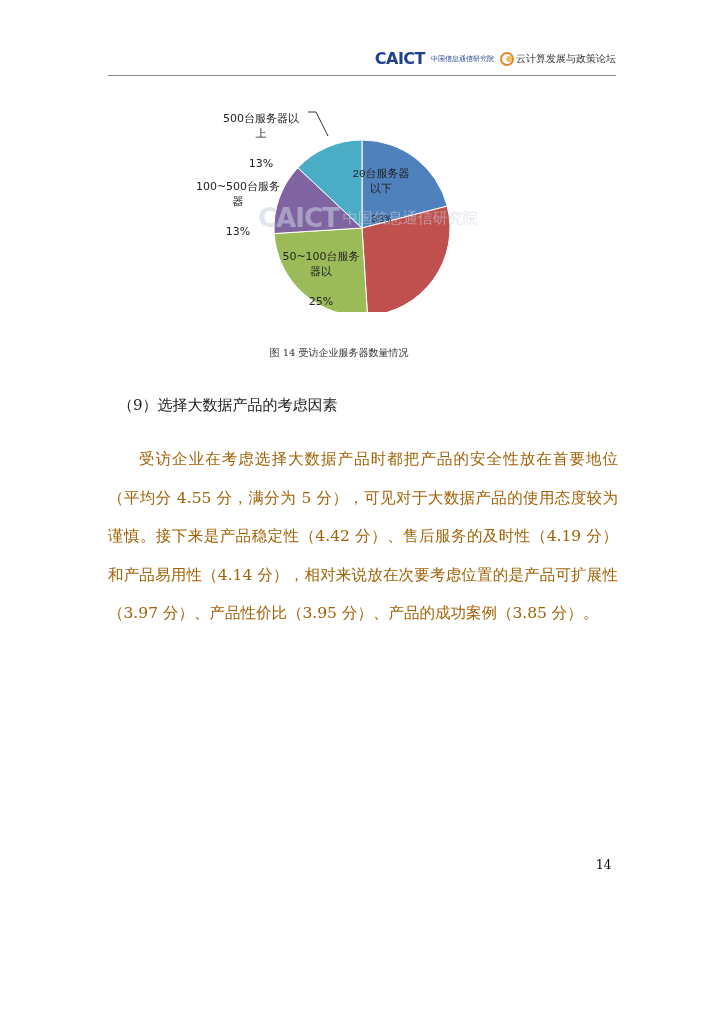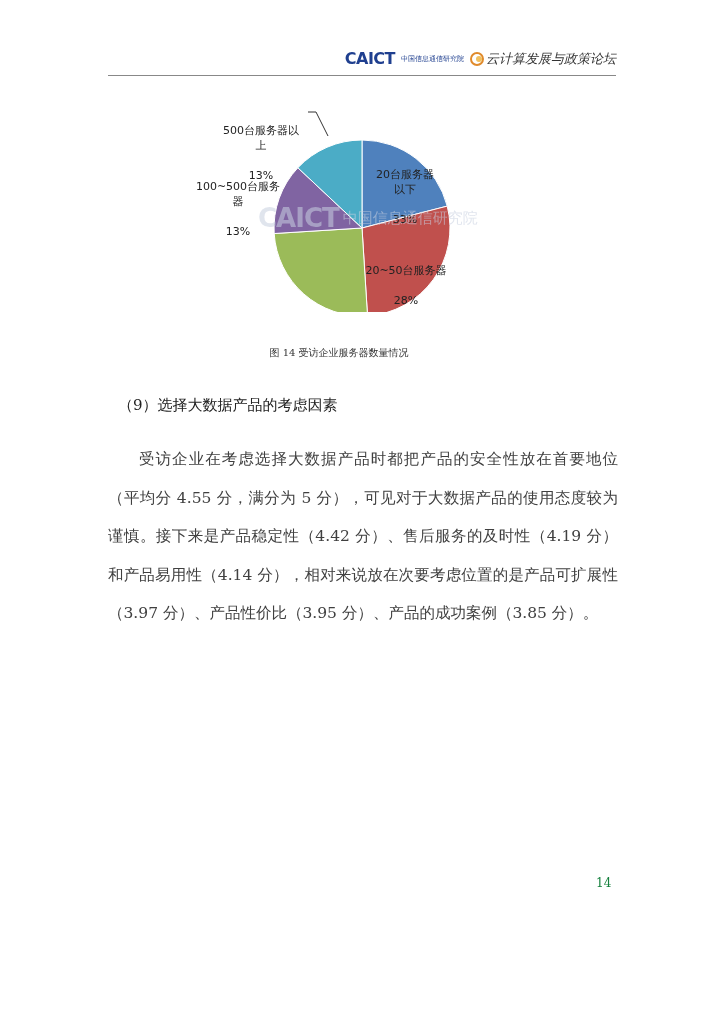--- a/index.html
+++ b/index.html
@@ -7,32 +7,32 @@
          font-family: "DejaVu Serif", "Liberation Serif", serif; color:#222; }
   .header { position:absolute; left:108px; top:48px; width:508px; height:26px; }
   .header-title { position:absolute; left:0; top:3px; font-size:14px; color:#333; }
   .header-rule { position:absolute; left:108px; top:75px; width:508px; height:1px; background:#888; }
   .logos { position:absolute; right:0; top:1px; display:flex; align-items:center; gap:6px; }
   .caict-logo { font-family:"DejaVu Sans", sans-serif; font-weight:bold; font-size:16px; color:#1f3f8f; letter-spacing:-0.5px; }
   .caict-sub { font-family:"DejaVu Sans", sans-serif; font-size:7px; color:#1f3f8f; }
   .forum-logo { display:flex; align-items:center; gap:2px; }
   .forum-mark { width:14px; height:14px; border-radius:50%; border:2px solid #e08a2b; box-sizing:border-box; position:relative; }
   .forum-mark::after { content:""; position:absolute; left:4px; top:2px; width:6px; height:6px; border-radius:50%; background:#f0c060; }
-  .forum-name { font-family:"DejaVu Sans", sans-serif; font-size:13px; color:#333;font-style:italic; }
+  .forum-name { font-family:"DejaVu Sans", sans-serif; font-size:10px; color:#333; }
   .chart { position:absolute; left:180px; top:92px; width:300px; height:220px; }
   .chart svg { position:absolute; left:0; top:0; }
   .slice-label { position:absolute; font-family:"DejaVu Sans", sans-serif; font-size:11px; color:#222; text-align:center; line-height:15px; white-space:pre-line; }
   .watermark { position:absolute; left:258px; top:203px; display:flex; align-items:center; gap:4px; opacity:0.55; }
   .wm-caict { font-family:"DejaVu Sans", sans-serif; font-weight:bold; font-size:26px; color:#c8d0e0; letter-spacing:-1px; }
   .wm-cn { font-family:"DejaVu Sans", sans-serif; font-size:15px; color:#c8d0e0; }
   .caption { position:absolute; left:0; width:678px; top:346px; text-align:center; font-size:10px; color:#333; }
   .section-heading { position:absolute; left:118px; top:396px; font-size:15px; color:#222; }
-  .body-text { position:absolute; left:108px; top:440px; width:510px; font-size:15.5px; line-height:38.5px; color:#404040; text-align:justify; }
+  .body-text { position:absolute; left:108px; top:440px; width:510px; font-size:15.5px; line-height:38.5px; color:#a16207; text-align:justify; }
   .body-text p { margin:0; text-indent:2em; }
-  .page-number { position:absolute; left:596px; top:876px; font-size:12px; color:#15803d;text-align:right; }
+  .page-number { position:absolute; left:596px; top:858px; font-size:12px; color:#000000;text-align:right; }
 </style>
 </head>
 <body>
 
 <div class="header">
   <div class="logos">
     <span class="caict-logo">CAICT</span>
     <span class="caict-sub">中国信息通信研究院</span>
     <span class="forum-logo">
       <span class="forum-mark"></span>
@@ -44,35 +44,36 @@
 
 <div class="chart">
   <svg id="pie" width="300" height="220">
       <path d="M182,136 L182,48 A88,88 0 0 1 267.2353181793195,114.11528992949277 Z" fill="#4f81bd" stroke="#ffffff" stroke-width="1"></path>
       <path d="M182,136 L267.2353181793195,114.11528992949277 A88,88 0 0 1 187.52556571857957,223.82635210168792 Z" fill="#c0504d" stroke="#ffffff" stroke-width="1"></path>
       <path d="M182,136 L187.52556571857957,223.82635210168792 A88,88 0 0 1 94.1736478983121,141.52556571857954 Z" fill="#9bbb59" stroke="#ffffff" stroke-width="1"></path>
       <path d="M182,136 L94.1736478983121,141.52556571857954 A88,88 0 0 1 117.85076078691579,75.75985467827539 Z" fill="#8064a2" stroke="#ffffff" stroke-width="1"></path>
       <path d="M182,136 L117.85076078691579,75.75985467827539 A88,88 0 0 1 181.99999999999997,48 Z" fill="#4bacc6" stroke="#ffffff" stroke-width="1"></path>
       <polyline points="128,20 136,20 148,44" fill="none" stroke="#333" stroke-width="1"></polyline>
     </svg>
-  <div class="slice-label" style="left:180px;top:60px;width:90px;">
+  <div class="slice-label" style="left:156px;top:60px;width:90px;font-family:Liberation Mono, monospace;">
     <span>20台服务器
 以下</span><br>
     <span>33%</span>
   </div>
-  <div class="slice-label" style="left:176px;top:156px;width:100px;">
-    <span>20~50台服务器</span><br>
-    <span>28%</span>
+  <div class="slice-label" style="left:96px;top:142px;width:90px;">
+    <span>50~100台服务
+器以</span><br>
+    <span>25%</span>
   </div>
   <div class="slice-label" style="left:8px;top:72px;width:100px;">
     <span>100~500台服务
 器</span><br>
     <span>13%</span>
   </div>
-  <div class="slice-label" style="left:36px;top:16px;width:90px;text-align:center;">
+  <div class="slice-label" style="left:36px;top:4px;width:90px;text-align:center;">
     <span>500台服务器以
 上</span><br>
     <span>13%</span>
   </div>
 </div>
 
 <div class="watermark">
   <span class="wm-caict">CAICT</span>
   <span class="wm-cn">中国信息通信研究院</span>
 </div>

